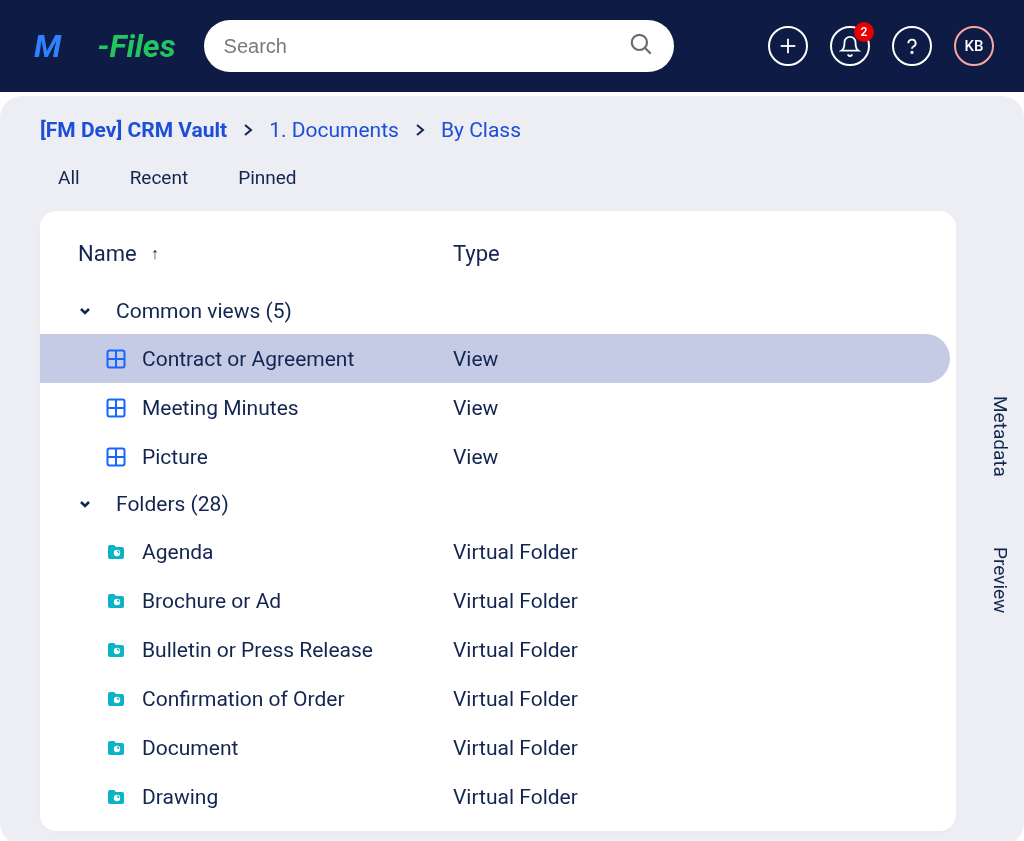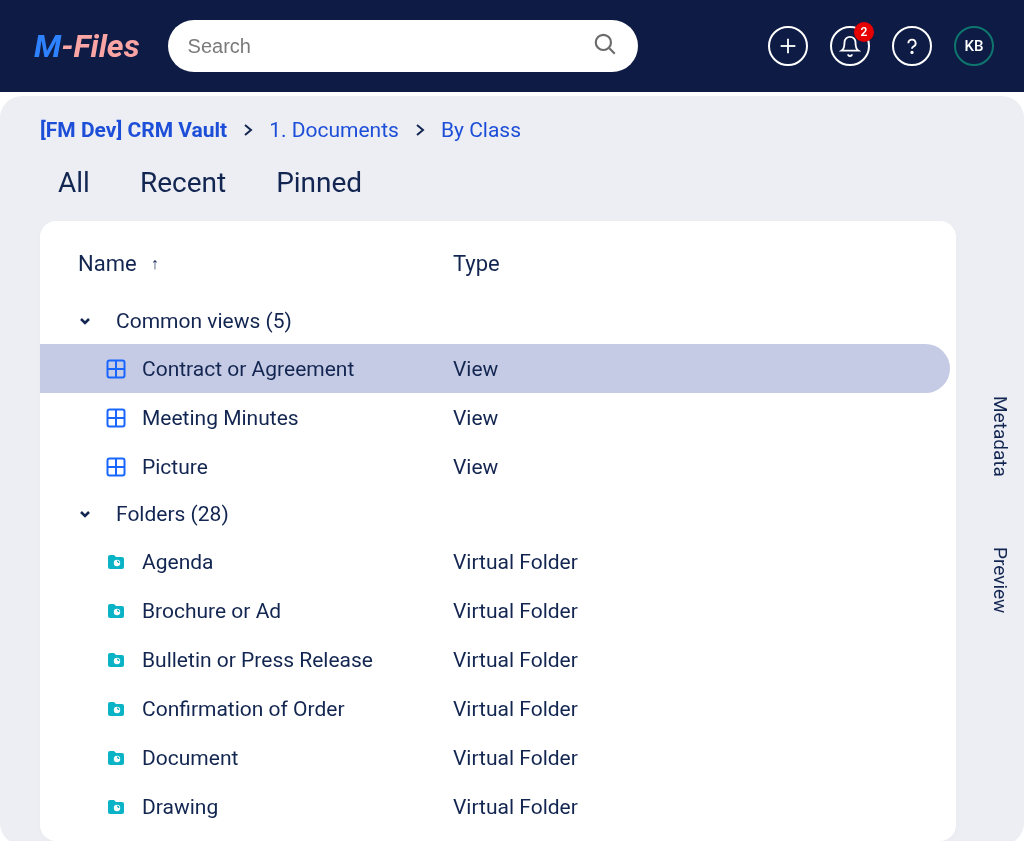--- a/index.html
+++ b/index.html
@@ -2,41 +2,41 @@
 <html><head>
 <meta charset="utf-8">
 <style>
   * { box-sizing: border-box; margin: 0; padding: 0; }
   html, body { width: 1024px; height: 841px; font-family: -apple-system, BlinkMacSystemFont, "Segoe UI", Roboto, sans-serif; background: #fff; overflow:hidden; }
   
   
   .topbar { background:#0d1b45; height:92px; display:flex; align-items:center; padding:0 30px 0 34px; gap:28px; }
   .logo { display:flex; align-items:baseline; font-weight:700; font-size:32px; line-height:1; white-space:nowrap; font-style:italic; }
   .logo .m { color:#2e82ff; }
-  .logo .files { color:#fca5a5; }
+  .logo .files { color:#22c55e;margin-left:36px; }
   .searchbox { flex:0 0 470px; background:#ffffff; border-radius:999px; height:52px; display:flex; align-items:center; padding:0 20px; }
   .searchbox input { flex:1; border:none; outline:none; font-size:20px; color:#000; background:transparent; }
   .searchbox input::placeholder { color:#7a7a7a; }
   .search-icon svg { width:26px; height:26px; stroke:#6b6b6b; }
   .spacer { flex:1; }
   .icon-btn { width:40px; height:40px; border:2px solid #fff; border-radius:50%; display:flex; align-items:center; justify-content:center; color:#fff; position:relative; cursor:pointer; }
   .icon-btn svg { width:22px; height:22px; stroke:#fff; fill:none; stroke-width:2; }
   .badge { position:absolute; top:-6px; right:-6px; background:#e60000; color:#fff; border-radius:50%; width:20px; height:20px; font-size:12px; display:flex; align-items:center; justify-content:center; font-weight:600; }
-  .avatar { width:40px; height:40px; border:2px solid #0f766e; border-radius:50%; display:flex; align-items:center; justify-content:center; color:#fff; font-size:15px; font-weight:500; }
+  .avatar { width:40px; height:40px; border:2px solid #fca5a5; border-radius:50%; display:flex; align-items:center; justify-content:center; color:#fff; font-size:15px; font-weight:500; }
   .icons-group { display:flex; gap:22px; align-items:center; }
   
   
   .main-area { background:#eceef4; border-radius:22px; margin-top:4px; padding:22px 0 0 0; height:749px; position:relative; overflow:hidden; }
   
   .breadcrumb { display:flex; align-items:center; gap:16px; padding:0 40px; font-size:21px; color:#1d4ed8; }
   .breadcrumb .bc-item { cursor:pointer; }
   .breadcrumb .bc-item.bold { font-weight:700; }
   .breadcrumb .sep svg { width:10px; height:14px; }
   
-  .tabs { display:flex; gap:50px; padding:24px 12px 22px 58px; font-size:28px; color:#132651; }
+  .tabs { display:flex; gap:50px; padding:24px 12px 22px 58px; font-size:19px; color:#132651; }
   .tabs .tab { cursor:pointer; }
   
   .content-card { background:#fff; border-radius:16px; margin:0 68px 0 40px; padding:30px 0 0 0; height:620px; overflow:hidden; box-shadow:0 2px 6px rgba(0,0,0,0.02); }
   
   .col-headers { display:flex; padding:0 0 22px 38px; font-size:22px; color:#132651; }
   .col-name { flex:0 0 375px; display:flex; align-items:center; gap:14px; }
   .col-type { flex:1; }
   .sort-arrow { font-size:16px; }
   
   .rows { }

